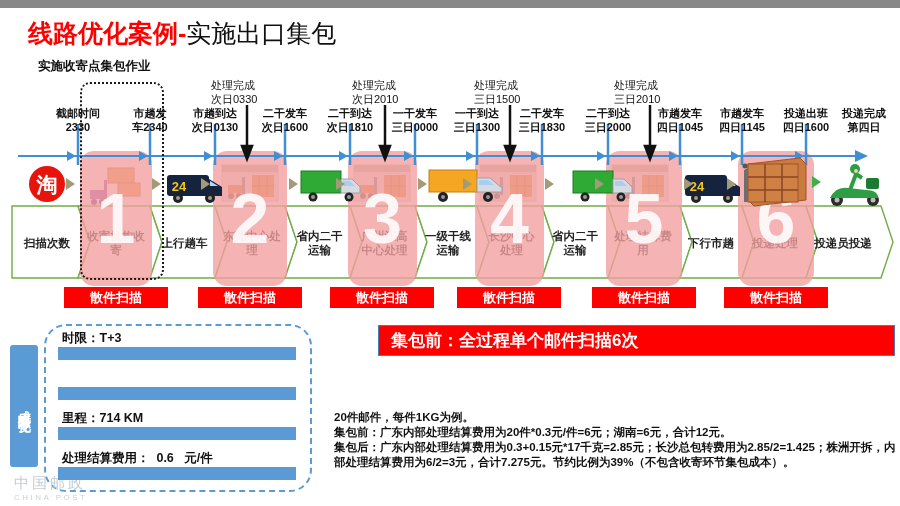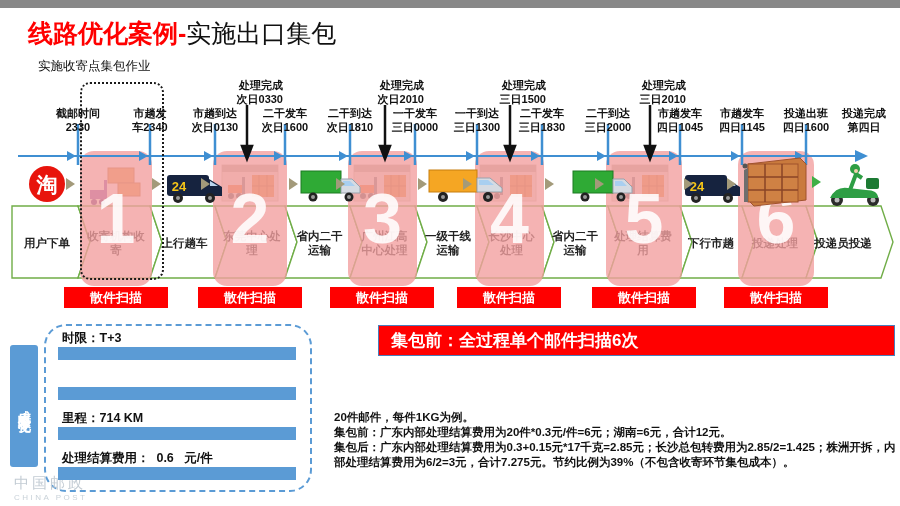--- a/index.html
+++ b/index.html
@@ -6,24 +6,24 @@
   *{box-sizing:border-box;}
   #app{
     position:relative;width:900px;height:506px;background:#ffffff;
     overflow:hidden;font-family:"Liberation Sans","DejaVu Sans",sans-serif;
     margin:8px auto;
   }
   
   .title{position:absolute;left:28px;top:10px;font-size:25px;line-height:30px;}
   .title .hl{color:#ff0000;font-weight:bold;}
   .title .rest{color:#111;font-weight:500;}
-  .subtitle{position:absolute;left:38px;top:50px;font-size:12.5px;font-weight:normal;color:#111;}
+  .subtitle{position:absolute;left:38px;top:50px;font-size:12.5px;font-weight:bold;color:#111;}
   
   .ms{position:absolute;top:98px;width:66px;text-align:center;font-size:11px;font-weight:bold;color:#111;line-height:14px;z-index:5;}
-  .cp{position:absolute;top:70px;width:72px;text-align:right;font-size:11px;font-weight:bold;color:#111;line-height:14px;z-index:5;}
+  .cp{position:absolute;top:70px;width:72px;text-align:left;font-size:11px;font-weight:normal;color:#111;line-height:14px;z-index:5;}
   
   .layer{position:absolute;left:0;top:0;width:900px;height:506px;pointer-events:none;}
   .chev-layer{z-index:1;}
   .line-layer{z-index:4;}
   
   .stage{position:absolute;top:204px;height:62px;display:flex;align-items:center;justify-content:center;
     text-align:center;font-size:11.5px;font-weight:bold;color:#222;line-height:14px;z-index:2;}
   
   .pinkbox{position:absolute;top:143px;height:135px;background:rgba(242,160,160,0.8);
     border-radius:14px;z-index:3;display:flex;align-items:center;justify-content:center;}
@@ -190,21 +190,21 @@
     </div>
   <div class="cp" style="left:474px">
       <div>处理完成</div>
       <div>三日1500</div>
     </div>
   <div class="cp" style="left:614px">
       <div>处理完成</div>
       <div>三日2010</div>
     </div>
 
-  <div class="stage" style="left:18px;width:58px">用户下单</div>
+  <div class="stage" style="left:18px;width:58px">扫描次数</div>
   <div class="stage" style="left:84px;width:64px">收寄机构收寄</div>
   <div class="stage" style="left:156px;width:57px">上行趟车</div>
   <div class="stage" style="left:221px;width:62px">东莞中心处理</div>
   <div class="stage" style="left:291px;width:57px">省内二干运输</div>
   <div class="stage" style="left:421px;width:54px">一级干线运输</div>
   <div class="stage" style="left:356px;width:57px">广州江高中心处理</div>
   <div class="stage" style="left:483px;width:57px">长沙中心处理</div>
   <div class="stage" style="left:548px;width:54px">省内二干运输</div>
   <div class="stage" style="left:614px;width:58px">处理结算费用</div>
   <div class="stage" style="left:684px;width:54px">下行市趟</div>

